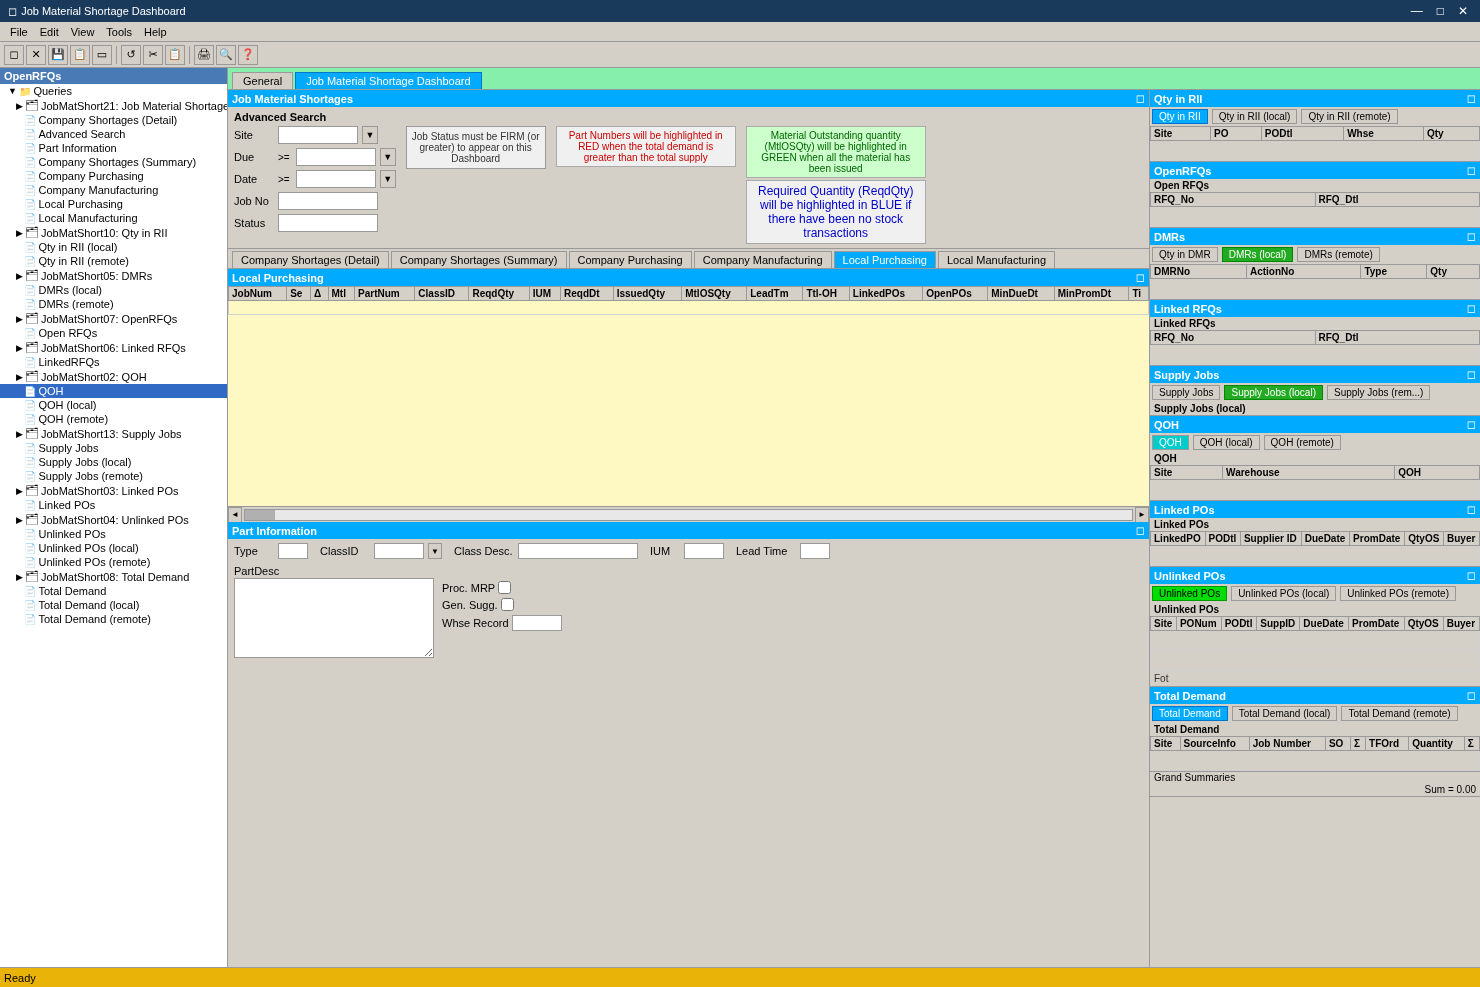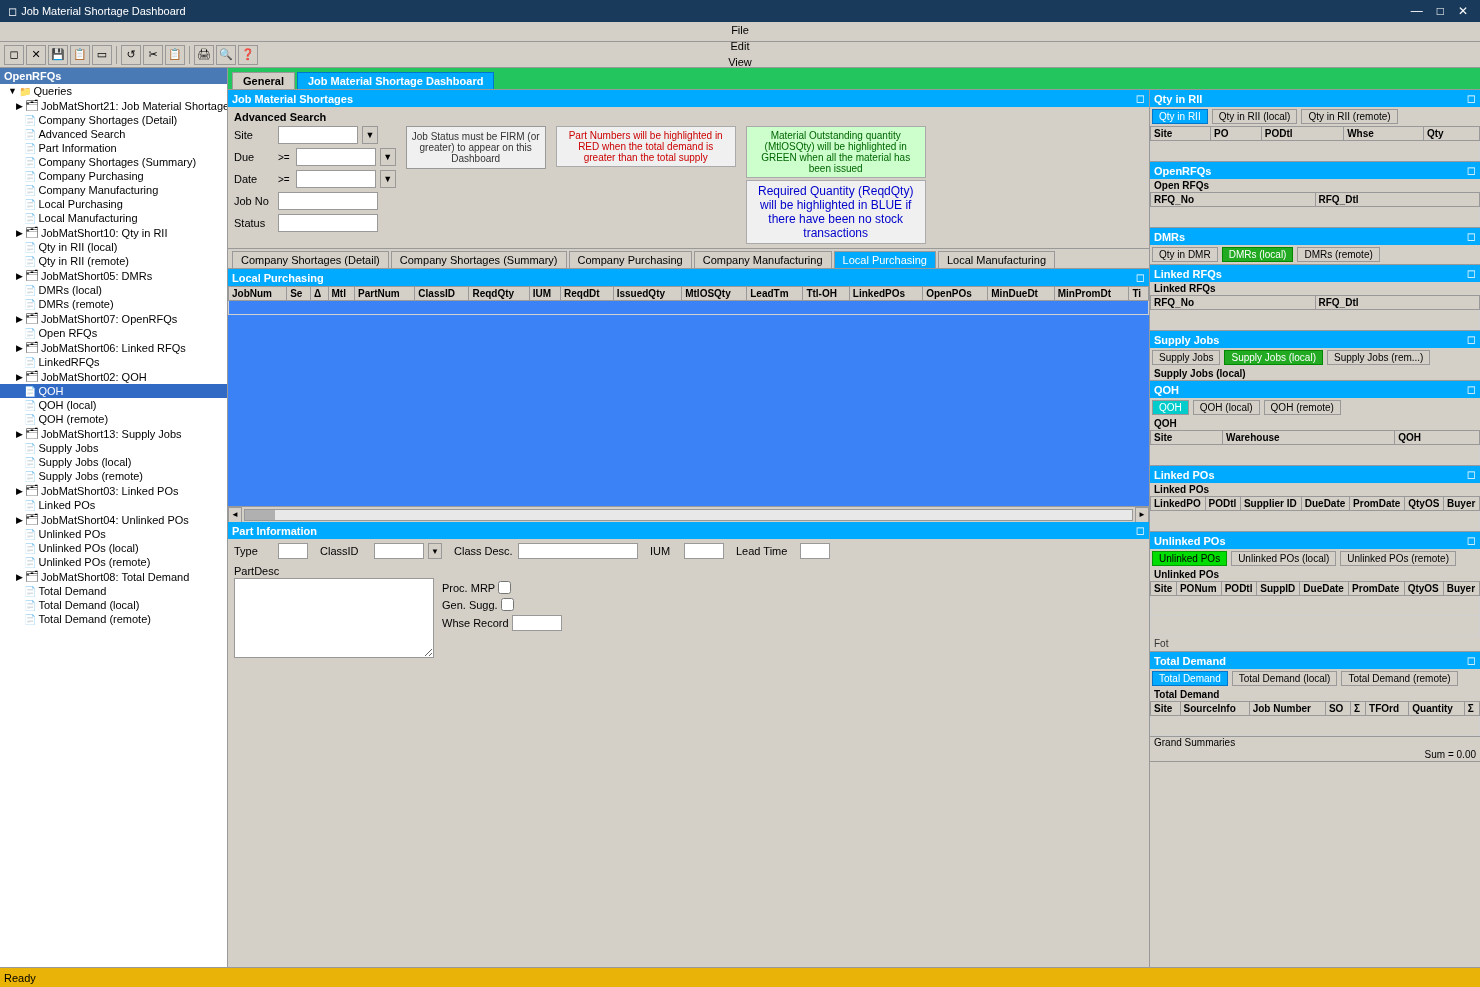--- a/index.html
+++ b/index.html
@@ -5,21 +5,21 @@
     * { box-sizing: border-box; margin: 0; padding: 0; }
     body { font-family: 'Segoe UI', Tahoma, Arial, sans-serif; font-size: 11px; background: #d4d0c8; color: #000; overflow: hidden; }
     
     
     .title-bar { background: #1a3a5c; color: #fff; height: 22px; display: flex; align-items: center; justify-content: space-between; padding: 0 8px; }
     .title-bar-left { display: flex; align-items: center; gap: 4px; font-size: 11px; }
     .title-bar-right { display: flex; gap: 6px; }
     .title-bar-btn { background: none; border: none; color: #fff; cursor: pointer; font-size: 12px; padding: 0 4px; }
 
     
-    .menu-bar { background: #d4d0c8; height: 20px; display: flex; align-items: center; padding: 0 4px; border-bottom: 1px solid #999; flex-direction: column; }
+    .menu-bar { background: #d4d0c8; height: 20px; display: flex; align-items: center; padding: 0 4px; border-bottom: 1px solid #999; }
     .menu-item { padding: 2px 6px; cursor: pointer; font-size: 11px; }
 
     
     .toolbar { background: #d4d0c8; height: 26px; display: flex; align-items: center; padding: 2px 4px; border-bottom: 1px solid #999; gap: 2px; }
     .toolbar-btn { background: #d4d0c8; border: 1px solid #999; width: 20px; height: 20px; cursor: pointer; display: flex; align-items: center; justify-content: center; font-size: 11px; }
     .toolbar-sep { width: 1px; height: 18px; background: #999; margin: 0 2px; }
 
     
     .main-layout { display: flex; height: calc(987px - 22px - 20px - 26px - 20px); }
 
@@ -32,21 +32,21 @@
     .tree-indent-2 { padding-left: 16px; }
     .tree-indent-3 { padding-left: 24px; }
     .expand-icon { font-size: 9px; margin-right: 2px; flex-shrink: 0; }
     .folder-icon { color: #c8a000; margin-right: 2px; font-size: 10px; flex-shrink: 0; }
     .doc-icon { color: #666; margin-right: 2px; font-size: 10px; flex-shrink: 0; }
 
     
     .content-area { flex: 1; display: flex; flex-direction: column; overflow: hidden; }
 
     
-    .tab-bar { background: #22c55e; display: flex; align-items: flex-end; padding: 2px 4px 0; border-bottom: 1px solid #999; height: 22px; font-weight: bold; }
+    .tab-bar { background: #86efac; display: flex; align-items: flex-end; padding: 2px 4px 0; border-bottom: 1px solid #999; height: 22px; }
     .tab { padding: 2px 10px; border: 1px solid #999; border-bottom: none; background: #d4d0c8; cursor: pointer; font-size: 11px; margin-right: 2px; }
     .tab.active { background: #00aaff; color: #fff; border-color: #0077cc; }
 
     
     .content-panels { display: flex; flex: 1; overflow: hidden; }
     .left-panel { flex: 1; display: flex; flex-direction: column; overflow: hidden; border-right: 1px solid #999; }
     .right-panel { width: 330px; display: flex; flex-direction: column; overflow-y: auto; flex-shrink: 0; }
 
     
     .section-header { background: #00aaff; color: #fff; padding: 2px 4px; font-weight: bold; display: flex; justify-content: space-between; align-items: center; font-size: 11px; }
@@ -59,21 +59,21 @@
     .form-input { height: 18px; border: 1px solid #999; background: #fff; font-size: 11px; padding: 1px 2px; }
     .info-box { border: 1px solid #999; background: #f0f0f0; padding: 4px 6px; font-size: 10px; text-align: center; min-width: 160px; }
     .info-note { font-size: 10px; color: #333; border: 1px solid #999; background: #f0f0f0; padding: 4px; text-align: center; }
 
     
     .sub-tab-bar { background: #d4d0c8; display: flex; align-items: flex-end; padding: 2px 4px 0; border-bottom: 1px solid #999; }
     .sub-tab { padding: 2px 8px; border: 1px solid #999; border-bottom: none; background: #d4d0c8; cursor: pointer; font-size: 11px; margin-right: 2px; }
     .sub-tab.active { background: #00aaff; color: #fff; }
 
     
-    .grid-container { flex: 1; overflow: auto; background: #3b82f6; }
+    .grid-container { flex: 1; overflow: auto; background: #fef9c3; }
     .grid-table { width: 100%; border-collapse: collapse; font-size: 10px; }
     .grid-table th { background: #d4d0c8; border: 1px solid #999; padding: 1px 3px; text-align: left; white-space: nowrap; position: sticky; top: 0; z-index: 1; }
     .grid-table td { border: 1px solid #d0d0d0; padding: 1px 3px; white-space: nowrap; }
 
     
     .scroll-bar-h { height: 16px; background: #d4d0c8; border-top: 1px solid #999; display: flex; align-items: center; }
     .scroll-track { flex: 1; height: 12px; background: #e8e8e8; border: 1px solid #999; margin: 0 2px; position: relative; }
     .scroll-thumb { width: 30px; height: 10px; background: #b0b0b0; position: absolute; left: 0; top: 0; }
     .scroll-btn { width: 14px; height: 16px; background: #d4d0c8; border: 1px solid #999; display: flex; align-items: center; justify-content: center; cursor: pointer; font-size: 8px; }
 
@@ -535,20 +535,35 @@
         <div class="right-section">
           <div class="section-header">
             <span>DMRs</span>
             <button class="section-header-btn">◻</button>
           </div>
           <div style="background:#d4d0c8; padding:2px; display:flex; gap:2px;">
             <button class="tab-btn inactive">Qty in DMR</button>
             <button class="tab-btn active-green">DMRs (local)</button>
             <button class="tab-btn inactive">DMRs (remote)</button>
           </div>
+          <table class="right-grid">
+            <thead>
+              <tr>
+                <th>DMRNo</th>
+                <th>ActionNo</th>
+                <th>Type</th>
+                <th>Qty</th>
+              </tr>
+            </thead>
+            <tbody>
+                <tr>
+                  <td colspan="4" style="height:20px;"></td>
+                </tr>
+              </tbody>
+          </table>
         </div>
 
         <div class="right-section">
           <div class="section-header">
             <span>Linked RFQs</span>
             <button class="section-header-btn">◻</button>
           </div>
           <div style="background:#d4d0c8; padding:1px 4px; font-size:10px; font-weight:bold;">Linked RFQs</div>
           <table class="right-grid">
             <thead>

